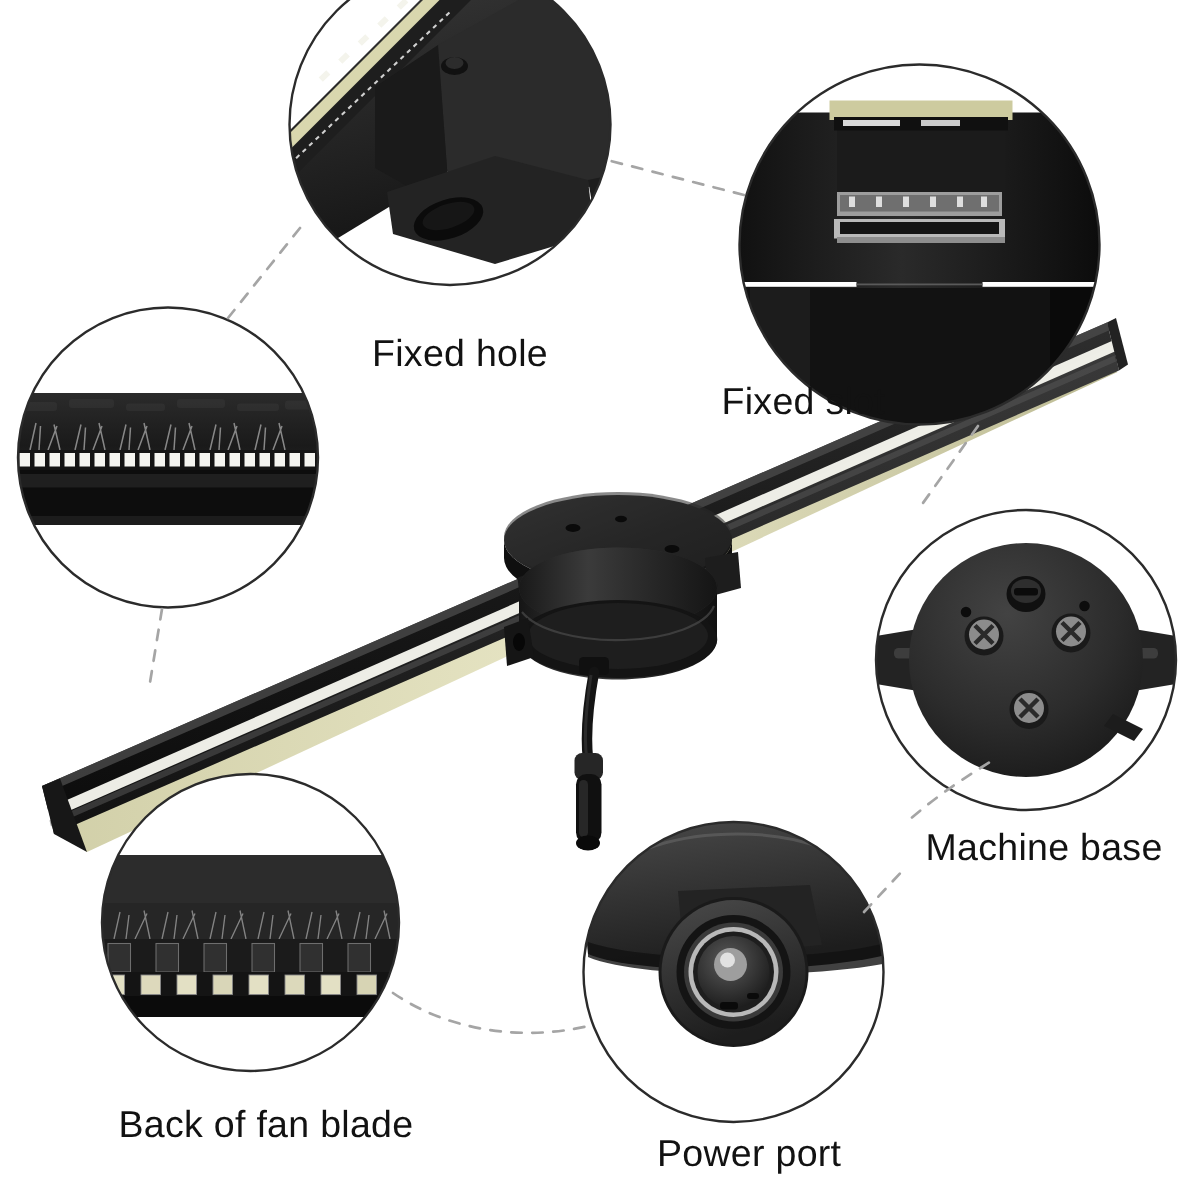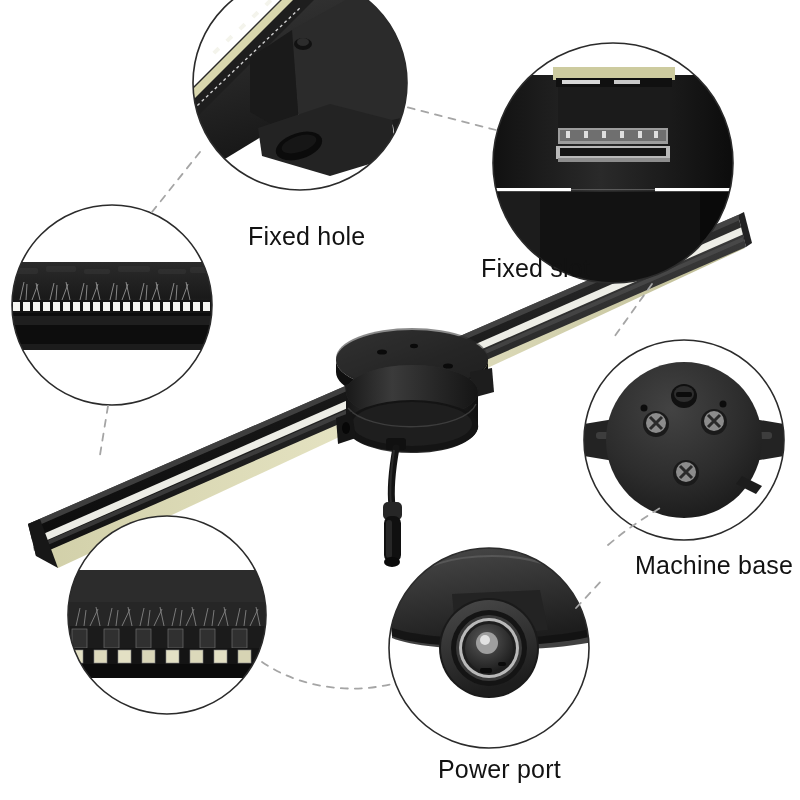--- a/index.html
+++ b/index.html
@@ -421,16 +421,17 @@
       <line x1="652" y1="284" x2="612" y2="340"></line>
       <line x1="108" y1="406" x2="100" y2="455"></line>
       <path d="M608,545 C628,528 644,518 660,508"></path>
       <path d="M262,662 C300,688 350,694 392,684"></path>
       <line x1="576" y1="608" x2="604" y2="578"></line>
     </g>
   </svg>
 
   <div class="label" style="left:248px;top:224px;">Fixed hole</div>
   <div class="label" style="left:481px;top:256px;">Fixed slot</div>
-  <div class="label" style="left:617px;top:553px;margin-left:18px;">Machine base</div>
+  <div class="label" style="left:617px;top:553px;">Machine base</div>
+  <div class="label" style="left:79px;top:738px;">Back of fan blade</div>
   <div class="label" style="left:438px;top:757px;">Power port</div>
 
 </div>
 
 </body></html>

